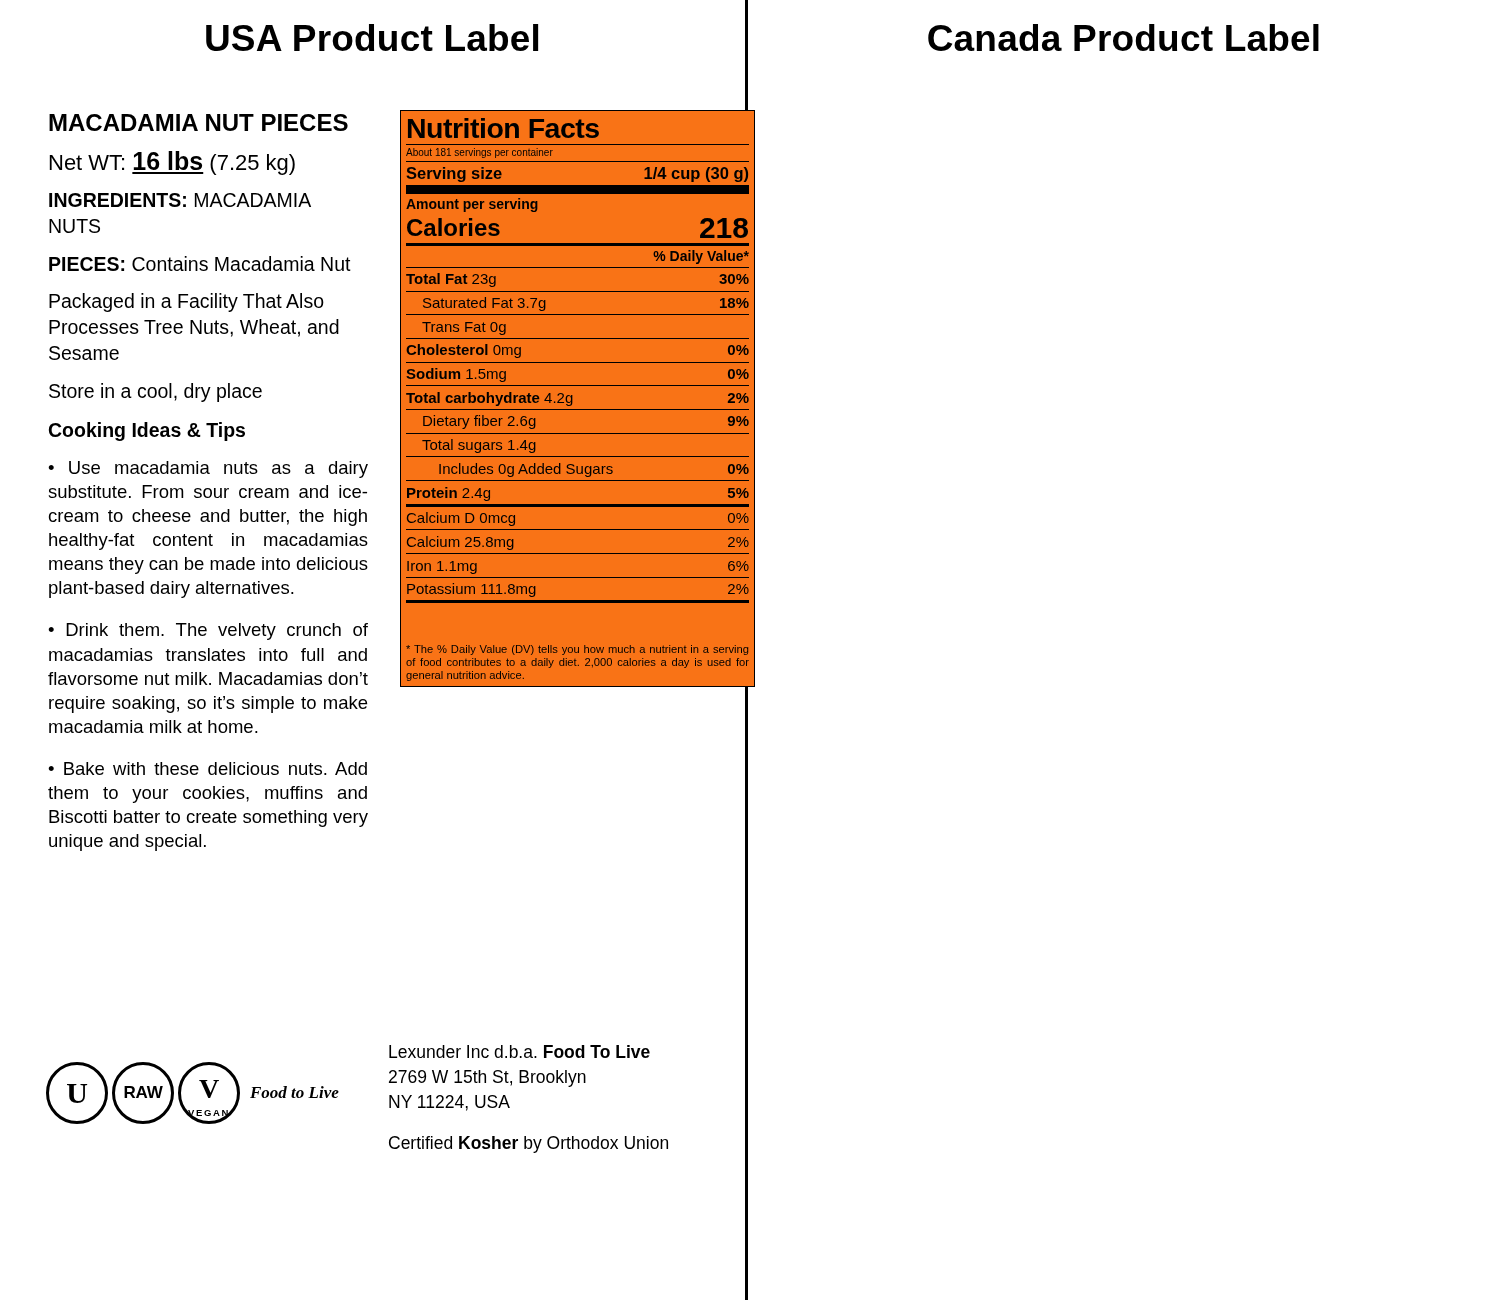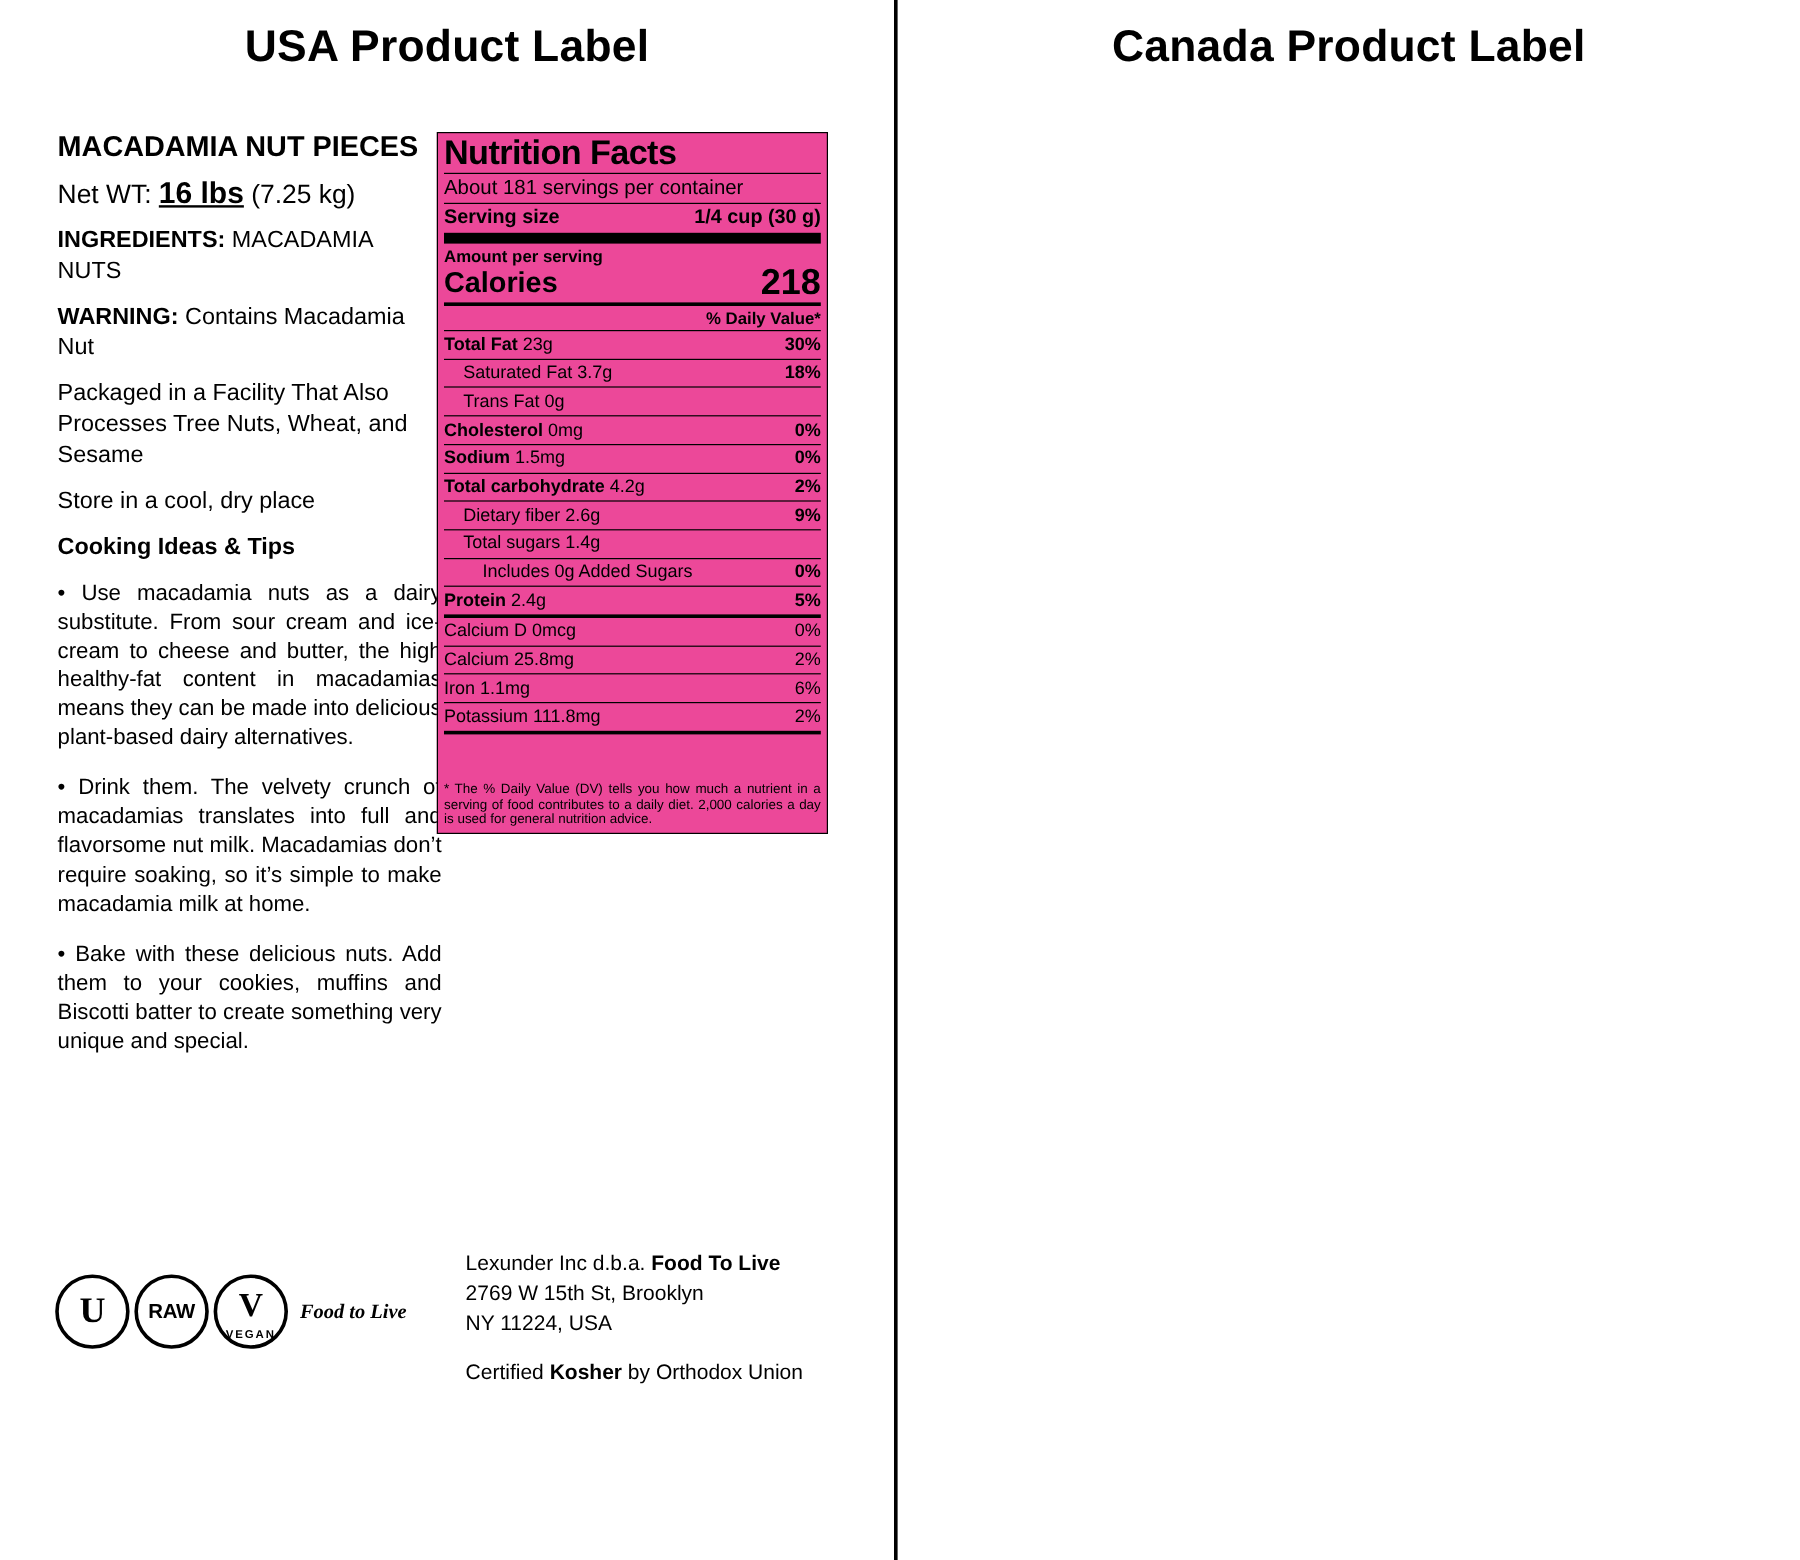--- a/index.html
+++ b/index.html
@@ -61,39 +61,39 @@
   .tip {
     font-size: 18.5px;
     line-height: 1.3;
     text-align: justify;
     margin: 0 0 18px 0;
   }
 
   
   .nf-usa {
     position: absolute;
-    left: 364px;
+    left: 400px;
     top: 110px;
-    width: 326px;
+    width: 355px;
     border: 1.5px solid #000;
     padding: 3px 5px 4px 5px;
     font-size: 14px;
     line-height: 1.18;
-    background: #ec4899;
+    background: #f97316;
   }
   .nf-title {
     font-size: 28.5px;
     font-weight: bold;
     letter-spacing: -0.5px;
     line-height: 1.02;
   }
   .rule-thin { border-bottom: 1px solid #000; margin: 1px 0; }
   .rule-med { border-bottom: 3px solid #000; margin: 1px 0; }
   .rule-thick { border-bottom: 9px solid #000; margin: 1px 0; }
-  .nf-servings { font-size: 17px; padding: 1px 0; }
+  .nf-servings { font-size: 10px; padding: 1px 0; }
   .nf-row { display: flex; justify-content: space-between; align-items: baseline; padding: 1px 0; }
   .nf-serving-size { font-size: 16.5px; font-weight: bold; }
   .nf-amount { font-size: 14px; font-weight: bold; padding: 1px 0; }
   .nf-cal-row { display: flex; justify-content: space-between; align-items: flex-end; }
   .nf-cal-label { font-size: 24px; font-weight: bold; }
   .nf-cal-value { font-size: 30px; font-weight: bold; line-height: 0.95; }
   .nf-dv { text-align: right; font-size: 14px; font-weight: bold; padding: 1px 0; }
   .nf-line { display: flex; justify-content: space-between; font-size: 15px; padding: 1.5px 0; }
   .nf-line b { font-weight: bold; }
   .ind1 { padding-left: 16px; }
@@ -154,21 +154,21 @@
         <b>16 lbs</b>
         <span class="paren">(7.25 kg)</span>
       </div>
 
       <div class="para">
         <b>INGREDIENTS:</b>
         <span>MACADAMIA NUTS</span>
       </div>
 
       <div class="para">
-        <b>WARNING:</b>
+        <b>PIECES:</b>
         <span>Contains Macadamia Nut</span>
       </div>
 
       <div class="para">Packaged in a Facility That Also Processes Tree Nuts, Wheat, and Sesame</div>
       <div class="para">Store in a cool, dry place</div>
 
       <div class="heading-bold">Cooking Ideas &amp; Tips</div>
 
       <div class="tip">• Use macadamia nuts as a dairy substitute. From sour cream and ice-cream to cheese and butter, the high healthy-fat content in macadamias means they can be made into delicious plant-based dairy alternatives.</div>
       <div class="tip">• Drink them. The velvety crunch of macadamias translates into full and flavorsome nut milk. Macadamias don’t require soaking, so it’s simple to make macadamia milk at home.</div>

